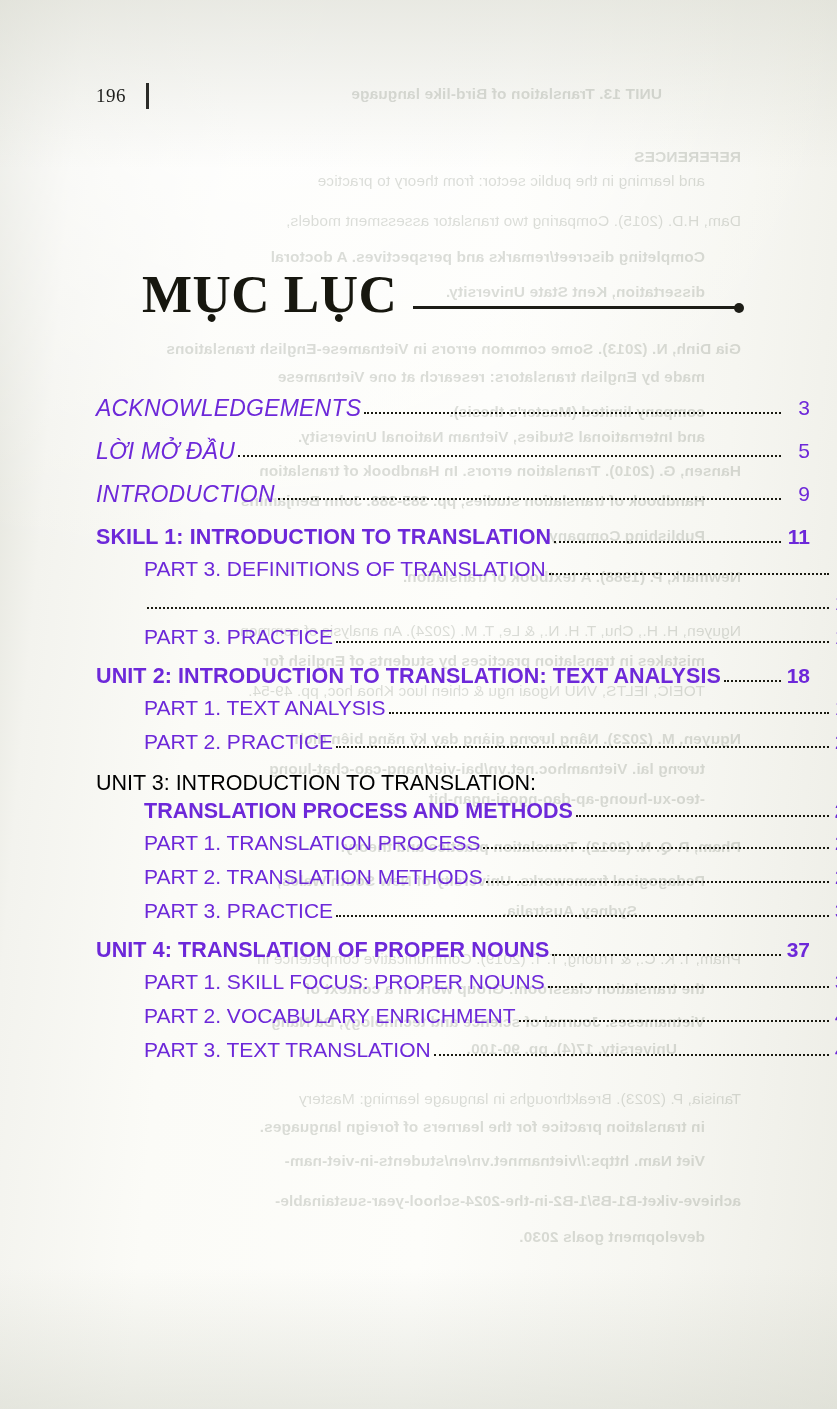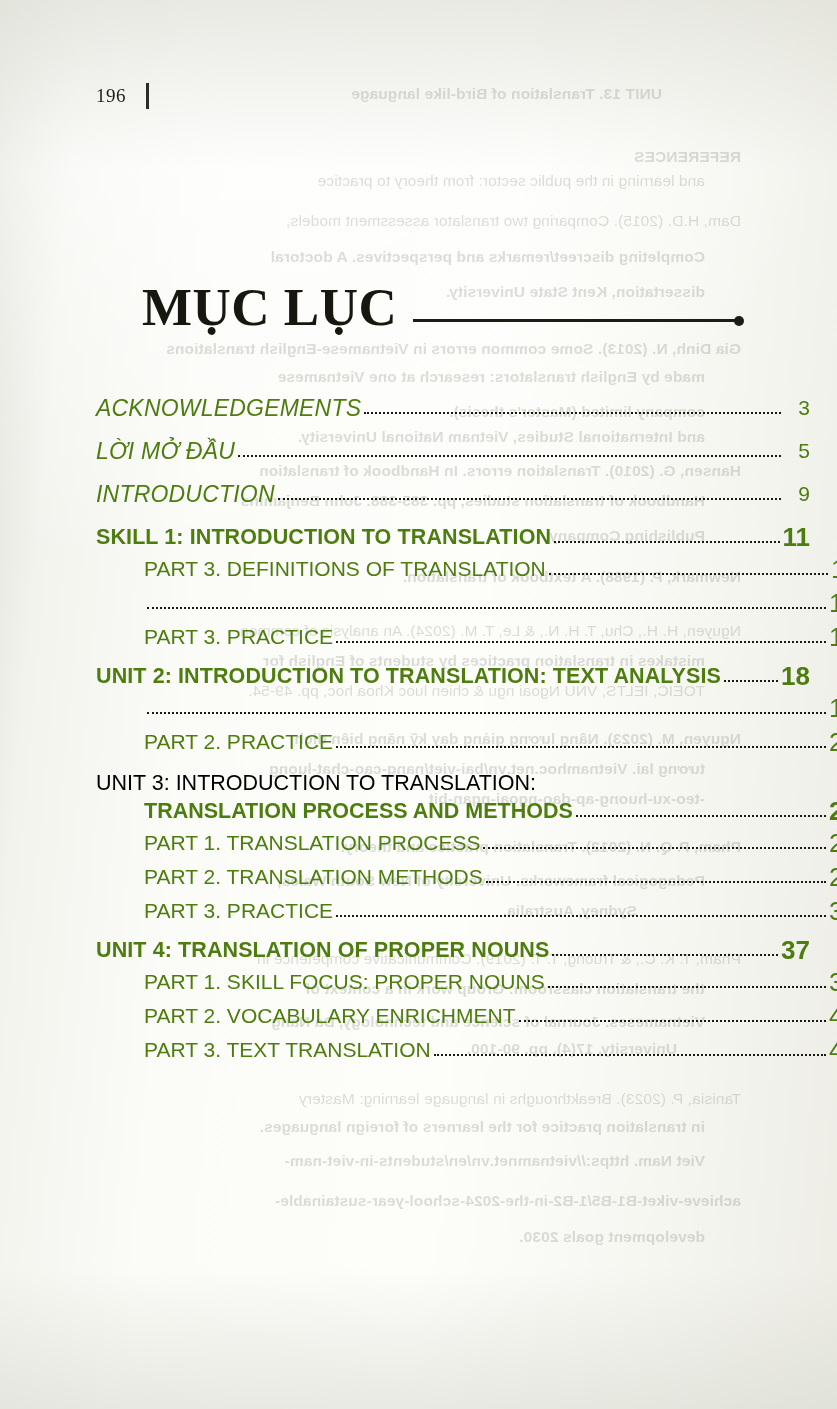--- a/index.html
+++ b/index.html
@@ -74,21 +74,21 @@
     top: 83px;
     width: 3px;
     height: 26px;
     background: #2b2b28;
   }
 
   
   .title-wrap {
     position: absolute;
     left: 142px;
-    top: 280px;
+    top: 267px;
     display: flex;
     align-items: flex-end;
     width: 600px;
   }
   .title {
     font-family: "Liberation Serif", serif;
     font-weight: bold;
     font-size: 53px;
     line-height: 54px;
     color: #17170f;
@@ -119,36 +119,36 @@
     position: absolute;
     left: 96px;
     top: 395px;
     width: 714px;
   }
 
   .row {
     display: flex;
     align-items: flex-end;
     width: 100%;
-    color: #4d7c0f;
+    color: #6d28d9;
   }
   .row .lbl {
     white-space: pre;
     font-size: 21.5px;
     line-height: 26px;
   }
   .row .dots {
     flex: 1;
     border-bottom: 2.4px dotted #1a1a12;
     margin: 0 3px 7px 3px;
     min-width: 8px;
     height: 1px;
   }
   .row .pg {
-    font-size: 26px;
+    font-size: 21px;
     line-height: 26px;
     text-align: right;
     min-width: 26px;
     white-space: pre;
   }
 
   
   .front .lbl {
     font-style: italic;
     font-size: 23px;
@@ -265,20 +265,21 @@
         <span class="lbl">PART 3. PRACTICE</span>
         <span class="dots"></span>
         <span class="pg">15</span>
       </div>
       <div class="row unit">
         <span class="lbl">UNIT 2: INTRODUCTION TO TRANSLATION: TEXT ANALYSIS</span>
         <span class="dots"></span>
         <span class="pg">18</span>
       </div>
       <div class="row part">
+        <span class="lbl">PART 1. TEXT ANALYSIS</span>
         <span class="dots"></span>
         <span class="pg">18</span>
       </div>
       <div class="row part">
         <span class="lbl">PART 2. PRACTICE</span>
         <span class="dots"></span>
         <span class="pg">21</span>
       </div>
       <div class="unit-two">
         <div class="line1">UNIT 3: INTRODUCTION TO TRANSLATION:</div>

